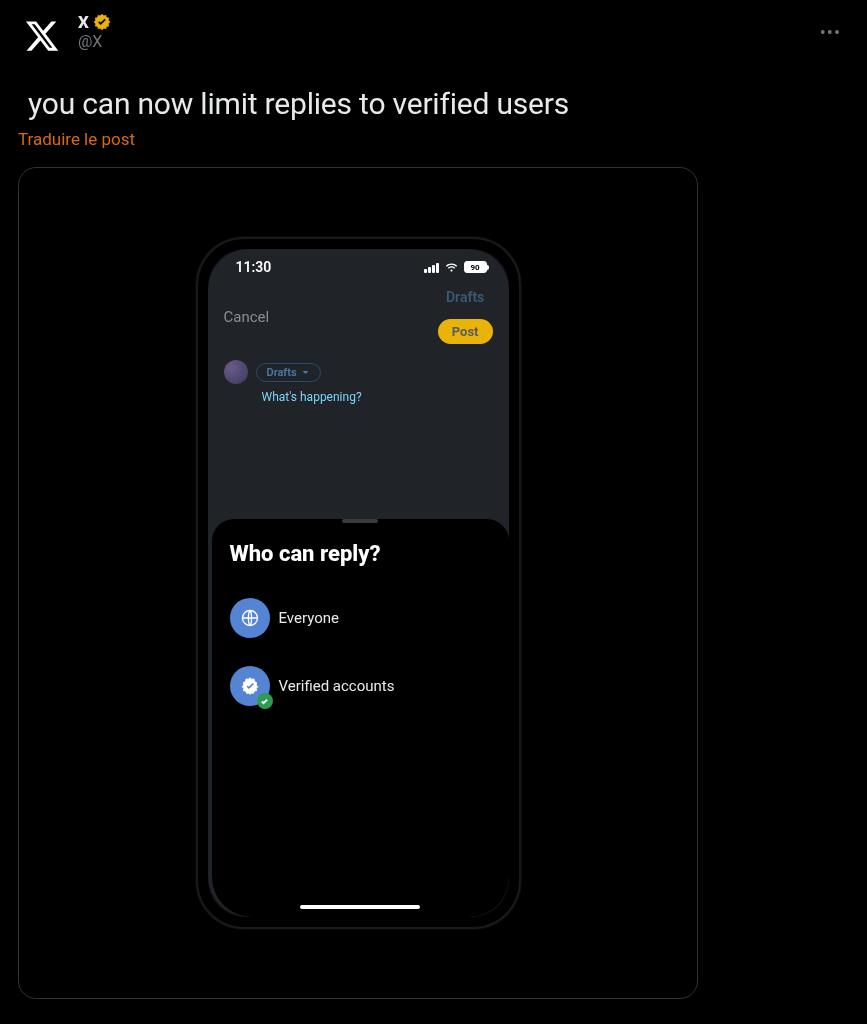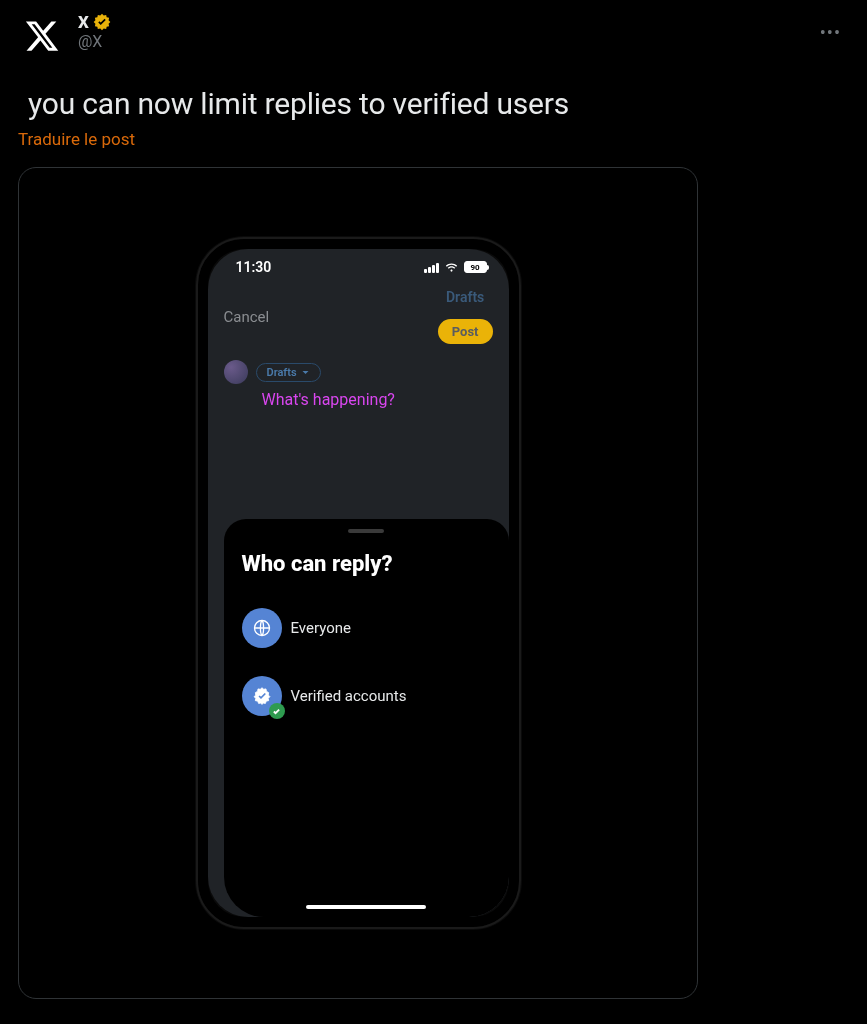--- a/index.html
+++ b/index.html
@@ -202,31 +202,31 @@
       border-radius: 14px;
       padding: 2px 10px;
       font-size: 11px;
       font-weight: 600;
       display: flex;
       align-items: center;
       gap: 4px;
     }
     .compose-placeholder {
       padding: 6px 16px 0 54px;
-      color: #d946ef;
-      font-size: 16px;
+      color: #7dd3fc;
+      font-size: 12px;
     }
     .sheet {
       position: absolute;
       bottom: 0;
-      left: 16px;
+      left: 4px;
       right: 0;
       background: #000;
       border-radius: 22px 22px 40px 40px;
-      padding: 10px 18px 10px 18px;
+      padding: 0 18px 10px 18px;
       height: 398px;
       margin-top: 32px;
     }
     .sheet-handle {
       width: 36px;
       height: 4px;
       background: #3a3a3a;
       border-radius: 3px;
       margin: 0 auto 18px auto;
     }

